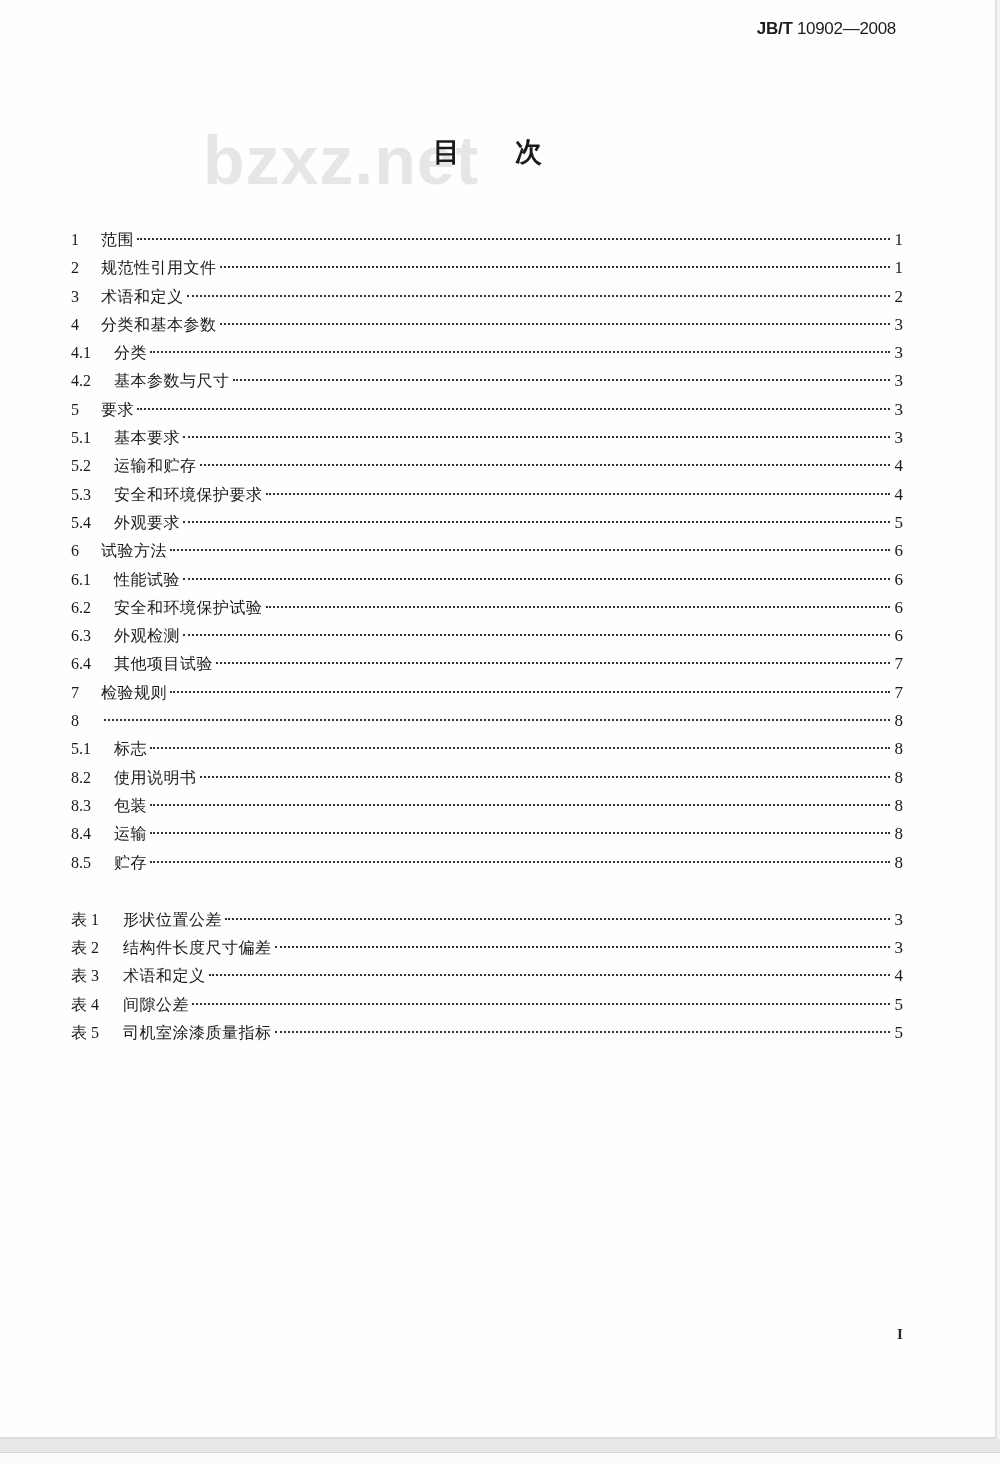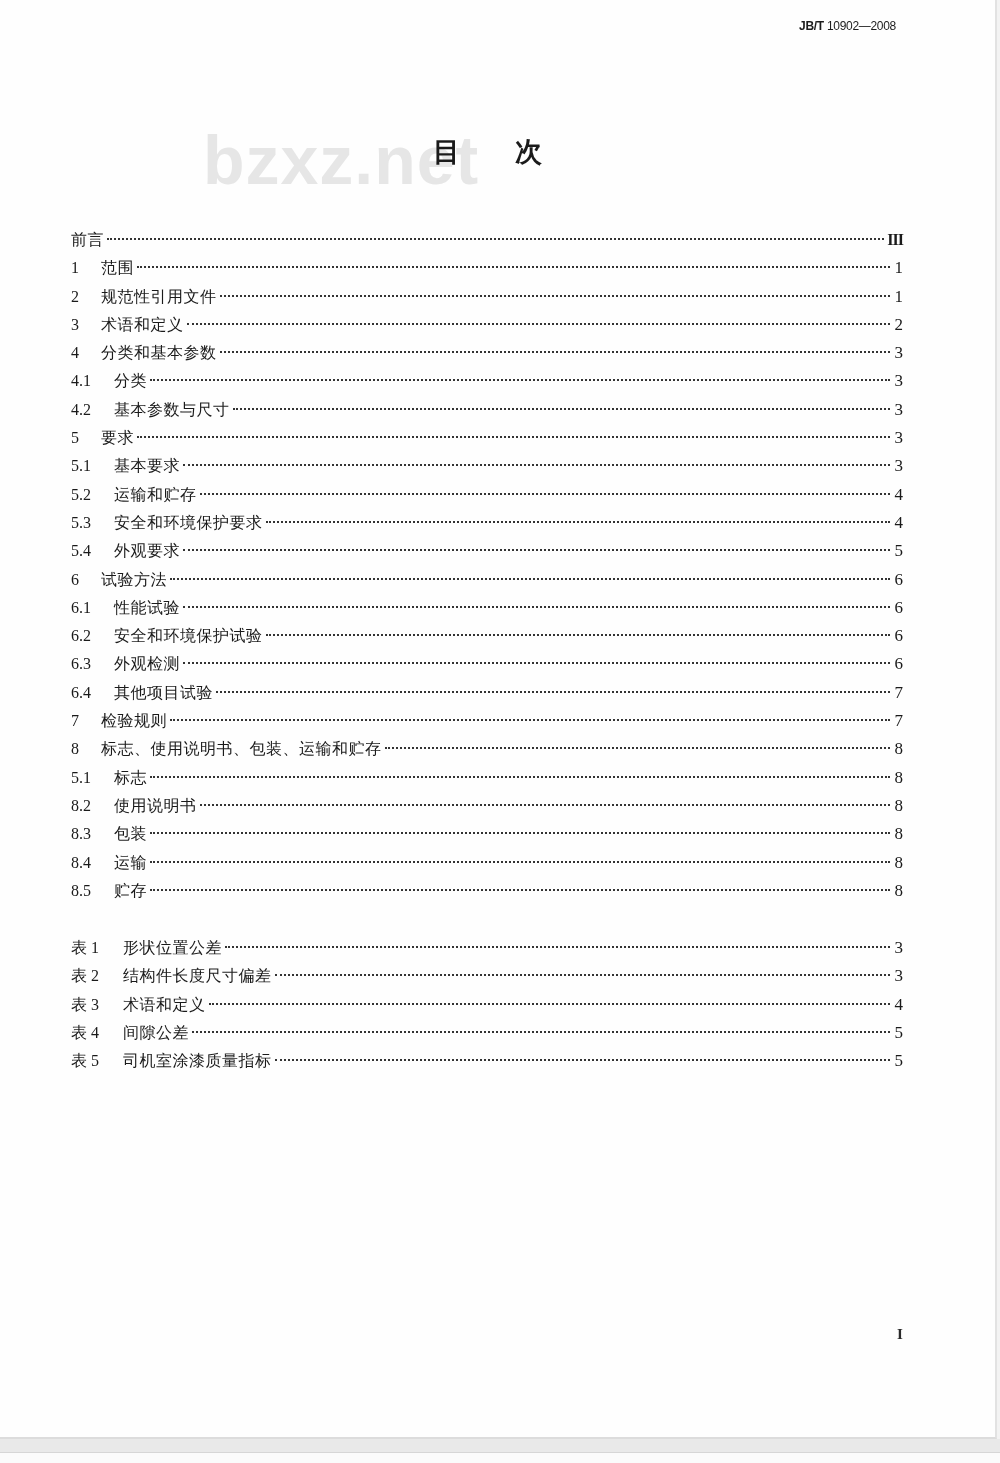--- a/index.html
+++ b/index.html
@@ -40,21 +40,21 @@
     top: 1453px;
     width: 1000px;
     height: 10px;
     background: #fbfbfb;
   }
   .std-code {
     position: absolute;
     right: 99px;
     top: 19px;
     font-family: "Liberation Sans", "DejaVu Sans", sans-serif;
-    font-size: 12px;
+    font-size: 17px;
     font-weight: bold;
     letter-spacing: -0.3px;
     color: #1c1c1c;
   }
   .std-code .num { font-weight: normal; }
   .watermark {
     position: absolute;
     left: 203px;
     top: 126px;
     font-family: "Liberation Sans", "DejaVu Sans", sans-serif;
@@ -141,26 +141,20 @@
   </div>
 
   <div class="watermark">bzxz.net</div>
 
   <div class="toc-title">
     <span class="c1">目</span>
     <span class="c2">次</span>
   </div>
 
   <div class="toc" id="toc">
-      <div class="toc-row pre">
-        <span class="toc-num"></span>
-        <span class="toc-label">前言</span>
-        <span class="toc-dots"></span>
-        <span class="toc-page roman">III</span>
-      </div>
       <div class="toc-row lvl1">
         <span class="toc-num">1</span>
         <span class="toc-label">范围</span>
         <span class="toc-dots"></span>
         <span class="toc-page">1</span>
       </div>
       <div class="toc-row lvl1">
         <span class="toc-num">2</span>
         <span class="toc-label">规范性引用文件</span>
         <span class="toc-dots"></span>
@@ -251,21 +245,20 @@
         <span class="toc-page">7</span>
       </div>
       <div class="toc-row lvl1">
         <span class="toc-num">7</span>
         <span class="toc-label">检验规则</span>
         <span class="toc-dots"></span>
         <span class="toc-page">7</span>
       </div>
       <div class="toc-row lvl1">
         <span class="toc-num">8</span>
-        <span class="toc-label">标志、使用说明书、包装、运输和贮存</span>
         <span class="toc-dots"></span>
         <span class="toc-page">8</span>
       </div>
       <div class="toc-row lvl2">
         <span class="toc-num">5.1</span>
         <span class="toc-label">标志</span>
         <span class="toc-dots"></span>
         <span class="toc-page">8</span>
       </div>
       <div class="toc-row lvl2">

